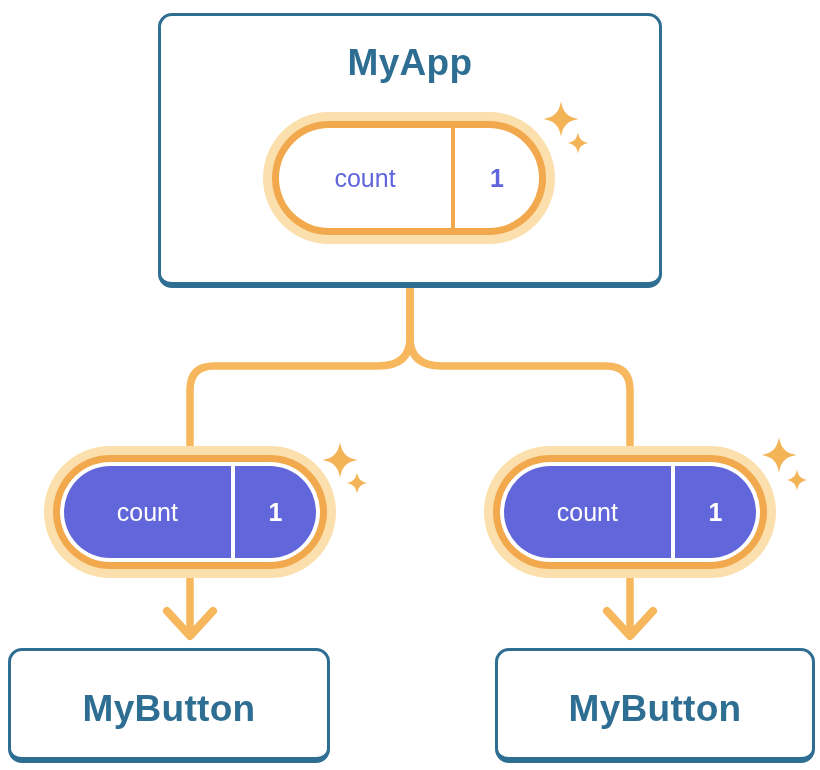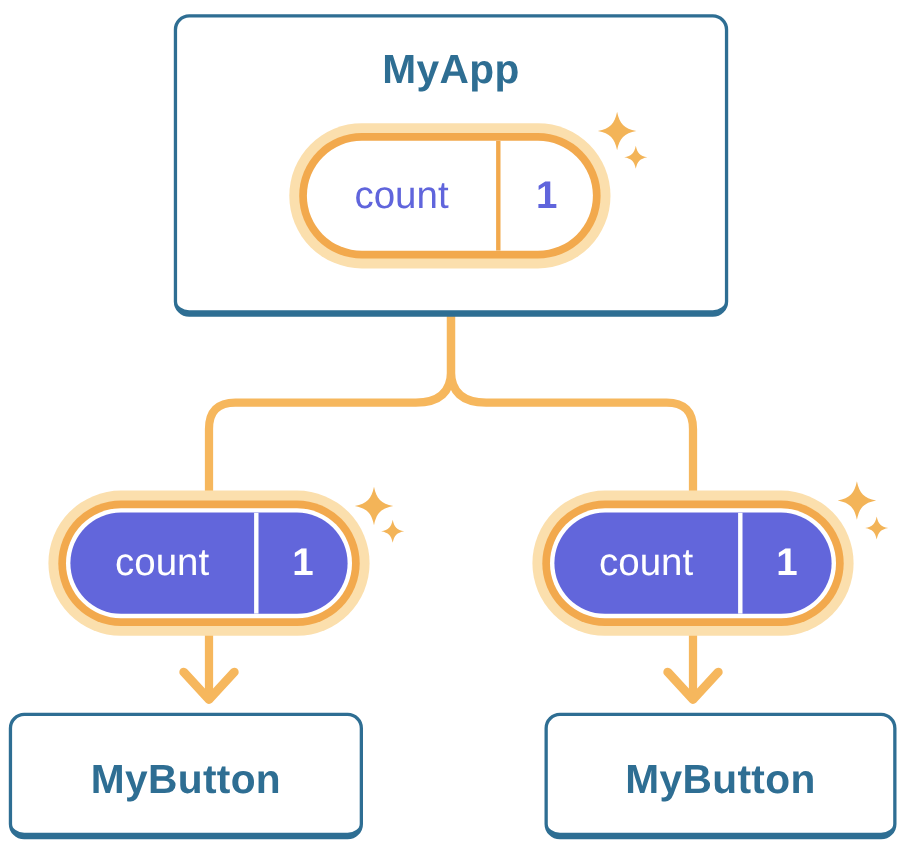--- a/index.html
+++ b/index.html
@@ -47,21 +47,21 @@
   }
   .pill-core{
     flex:1;border-radius:999px;overflow:hidden;
     display:flex;align-items:stretch;
   }
   .pill.light .pill-core{background:#fff;}
   .pill.solid .pill-core{background:var(--pill-purple,#6266DB);}
   .seg{display:flex;align-items:center;justify-content:center;}
   .seg.key{flex:2.05;}
   .seg.val{flex:1;}
-  .pill .seg{font-size:35px;}
+  .pill .seg{font-size:25px;}
   .pill .seg.val{font-weight:700;}
   .pill.light .seg{color:var(--state-text-purple,#6065DC);}
   .pill.solid .seg{color:var(--state-text-white,#fff);}
   .divider{width:4px;}
   .pill.light .divider{background:var(--ring-orange,#F2A94D);}
   .pill.solid .divider{background:#fff;}
   #pill-root{left:263px;top:112px;}
   #pill-child-left{left:44px;top:446px;}
   #pill-child-right{left:484px;top:446px;}
 

